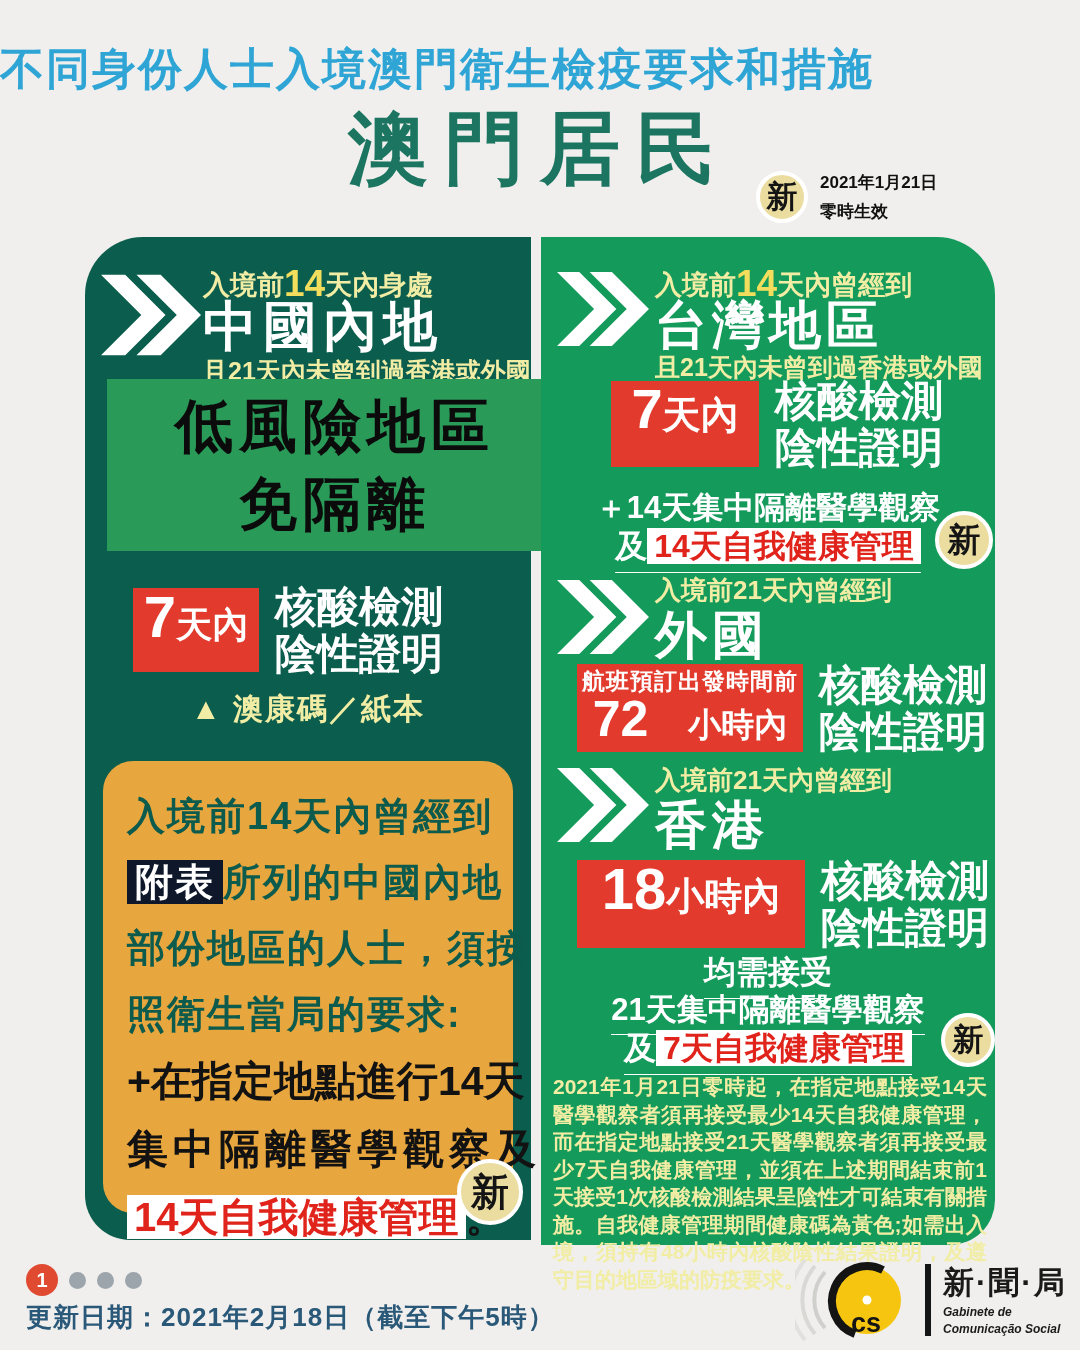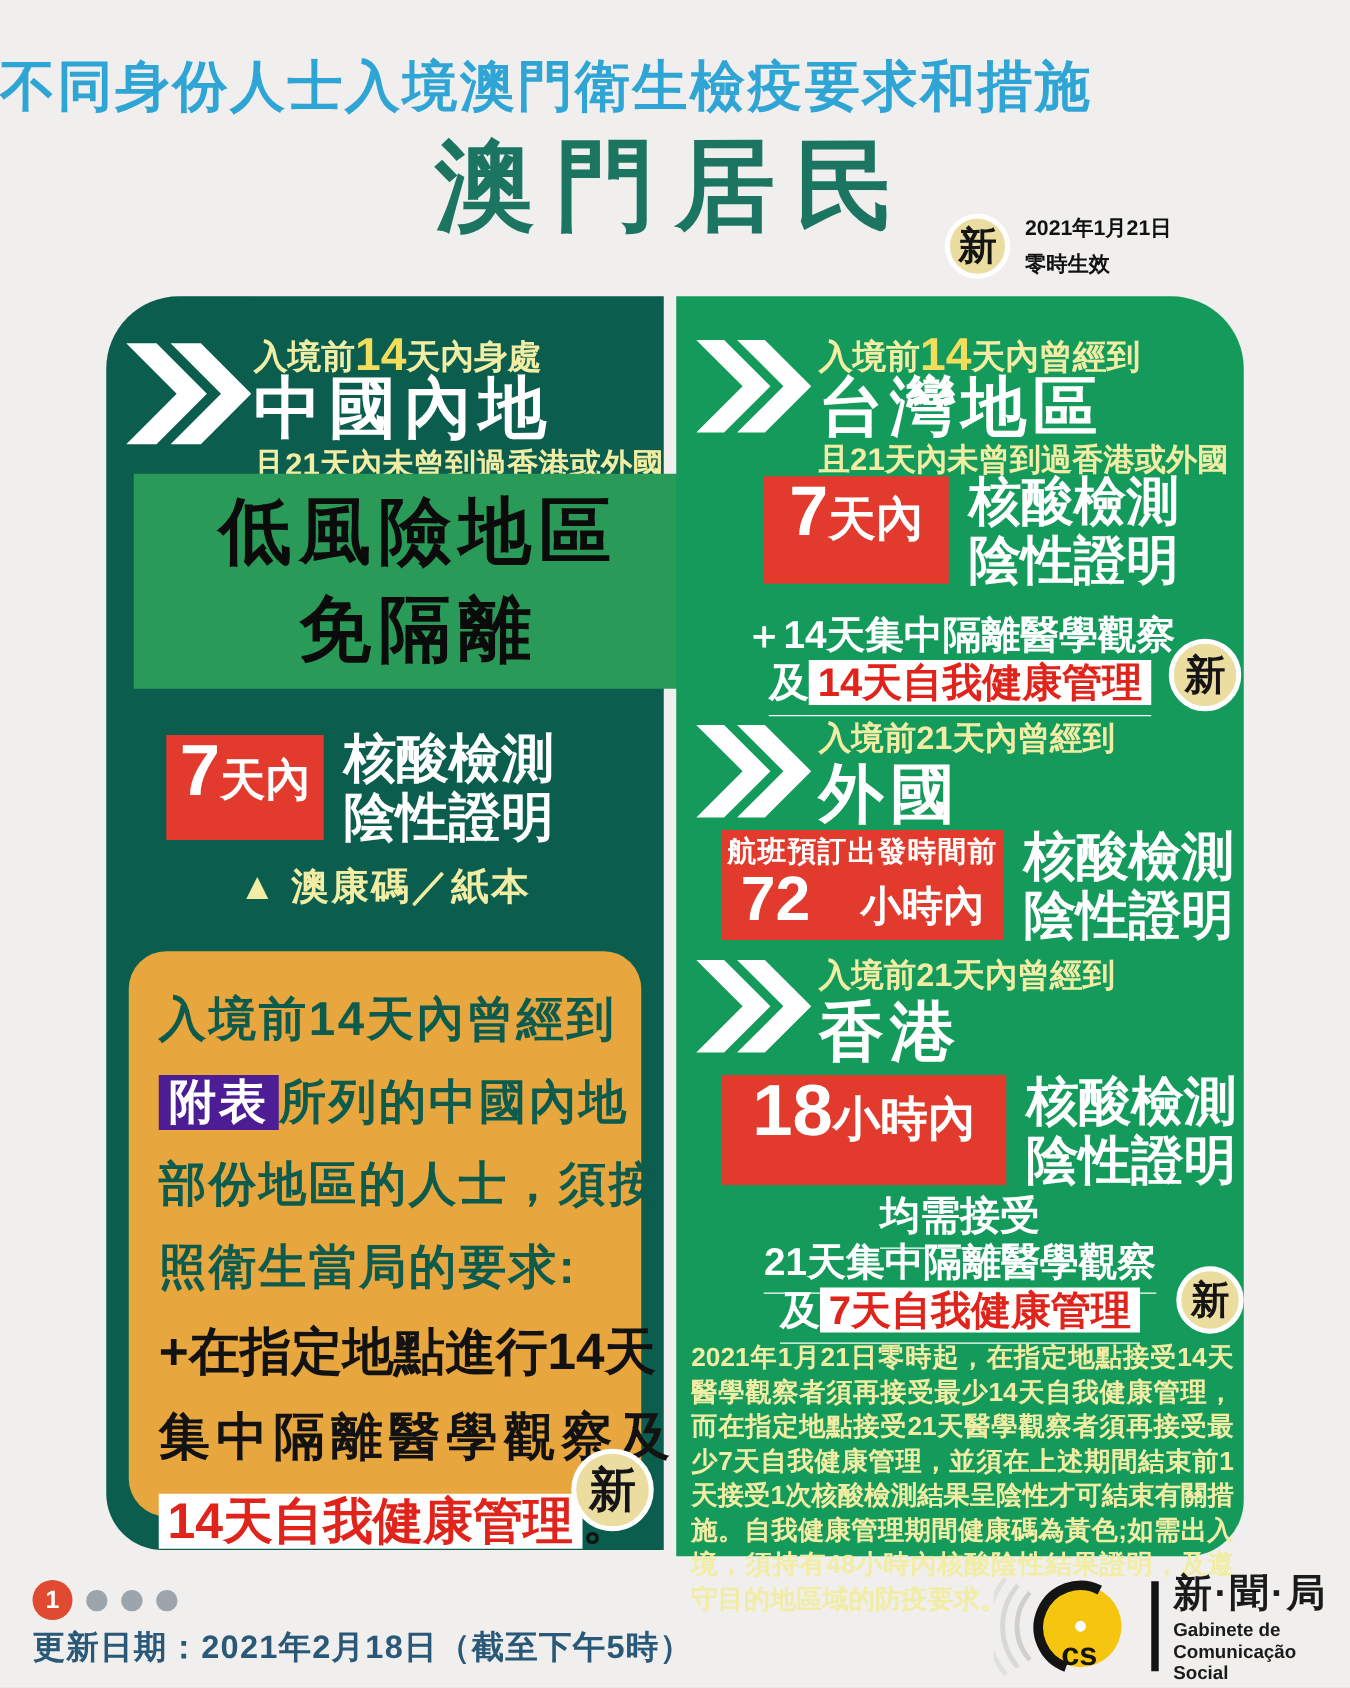--- a/index.html
+++ b/index.html
@@ -42,21 +42,21 @@
   .red-col .small-line { font-size:23px; line-height:26px; letter-spacing:1px; }
   .baseline-row { display:flex; align-items:baseline;gap:40px; }
 
   .code-note { position:absolute; left:0; top:452px; width:100%; text-align:center;
     color:#F2EDA4; font-weight:bold; font-size:30px; letter-spacing:2px; }
 
   .orange-box { position:absolute; left:18px; top:524px; width:410px; height:452px;
     background:#E8A63E; border-radius:30px; padding:22px 18px 0 24px; }
   .ob-teal  { color:#0D5B4D; font-weight:bold; font-size:38px; line-height:66px; letter-spacing:2px; white-space:nowrap; }
   .ob-black { color:#121212; font-weight:bold; font-size:41px; line-height:68px; white-space:nowrap; }
-  .tag { background:#4c1d95; color:#fff; padding:1px 8px; }
+  .tag { background:#0f172a; color:#fff; padding:1px 8px; }
   .hl { background:#fff; color:#E0241B; padding:0 7px; }
 
   .center-line { position:absolute; left:0; width:100%; text-align:center;
     color:#fff; font-weight:bold; font-size:31px; white-space:nowrap; }
   .uline { display:inline-block; border-bottom:1px solid #ffffff; padding-bottom:3px; }
 
   .badge.new-lg { width:66px; height:66px; font-size:38px; }
   .badge.new-md { width:58px; height:58px; font-size:33px; }
   .badge.pos { position:absolute; }
 
@@ -66,21 +66,21 @@
   
   .page-ind { position:absolute; left:26px; top:1264px; display:flex; align-items:center; gap:11px; }
   .page-circle { width:32px; height:32px; border-radius:50%; background:#E04A30; color:#fff;
     font-weight:bold; font-size:20px; display:flex; align-items:center; justify-content:center; }
   .dot { width:17px; height:17px; border-radius:50%; background:#9BA5AB; }
   .update { position:absolute; left:26px; top:1300px; font-size:26px; font-weight:bold;
     color:#2A5878; letter-spacing:1px;text-align:right; }
   .gcs-logo { position:absolute; left:795px; top:1254px; display:flex; align-items:center; gap:12px; }
   .logo-bar { width:6px; height:72px; background:#141414; }
   .logo-text .cjk { font-size:31px; font-weight:bold; color:#1A1A1A; letter-spacing:2px; }
-  .logo-text .pt { font-size:15px; line-height:17px; font-weight:bold; color:#1A1A1A; }
+  .logo-text .pt { font-size:12px; line-height:17px; font-weight:bold; font-style:italic; color:#1A1A1A; }
 </style>
 </head>
 <body>
 
 <div class="page">
 
   <div class="subtitle">不同身份人士入境澳門衛生檢疫要求和措施</div>
   <div class="main-title">澳門居民</div>
   <div class="effective">
     <div class="badge title-badge">新</div>

